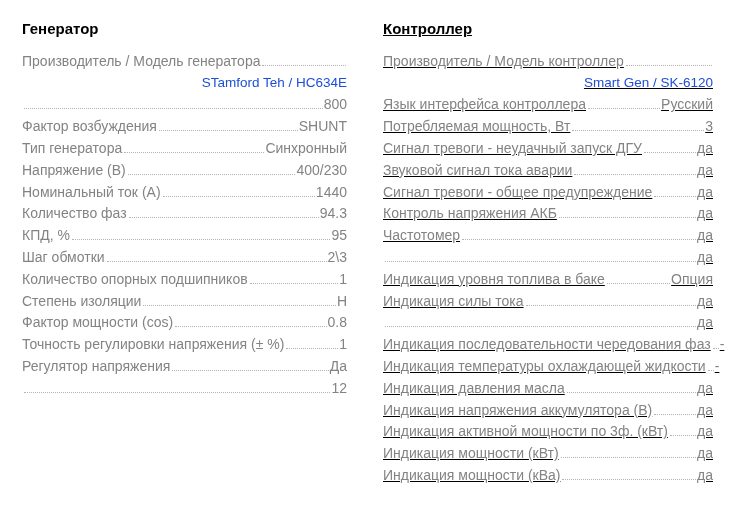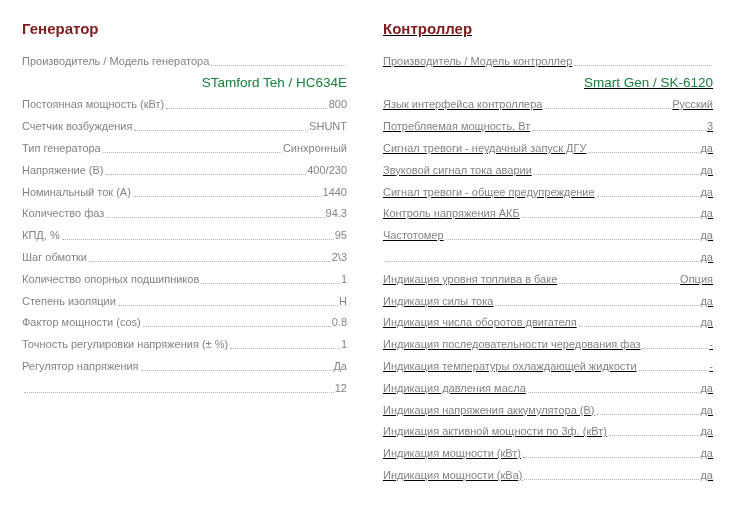--- a/index.html
+++ b/index.html
@@ -15,73 +15,72 @@
     display: flex;
     padding: 16px 34px 0 22px;
     gap: 36px;
   }
   .col { flex: 0 0 auto; }
   .col-left  { width: 325px; }
   .col-right { width: 330px; text-decoration: underline; }
   .col-title {
     font-size: 15px;
     font-weight: 700;
-    color: #7f1d1d;
+    color: #000000;
     line-height: 18px;
     margin: 4px 0 10px 0;
   }
   .row {
     display: flex;
     align-items: flex-end;
     height: 21.8px;
-    font-size: 11px;
+    font-size: 14px;
     color: #838383;
     white-space: nowrap;
   }
   .row .label,
   .row .value { line-height: 18px; }
   .leader {
     flex: 1 1 auto;
     min-width: 6px;
     border-bottom: 1px dotted #b3b3b3;
     margin: 0 1px 4px 2px;
   }
   .value-line {
     display: flex;
     align-items: flex-end;
     justify-content: flex-end;
     height: 21.8px;
     font-size: 13.5px;
-    color: #15803d;
+    color: #1d4ed8;
     line-height: 18px;
     white-space: nowrap;
   }
 </style>
 </head>
 <body>
 
 <div class="page">
 
   <section class="col col-left">
     <h2 class="col-title">Генератор</h2>
     <div class="row">
       <span class="label">Производитель / Модель генератора</span>
       <span class="leader"></span>
     </div>
     <div class="value-line">STamford Teh / HC634E</div>
     <div>
 
         <div class="row">
-          <span class="label">Постоянная мощность (кВт)</span>
           <span class="leader"></span>
           <span class="value">800</span>
         </div>
 
         <div class="row">
-          <span class="label">Счетчик возбуждения</span>
+          <span class="label">Фактор возбуждения</span>
           <span class="leader"></span>
           <span class="value">SHUNT</span>
         </div>
 
         <div class="row">
           <span class="label">Тип генератора</span>
           <span class="leader"></span>
           <span class="value">Синхронный</span>
         </div>
 
@@ -214,21 +213,20 @@
           <span class="value">Опция</span>
         </div>
 
         <div class="row">
           <span class="label">Индикация силы тока</span>
           <span class="leader"></span>
           <span class="value">да</span>
         </div>
 
         <div class="row">
-          <span class="label">Индикация числа оборотов двигателя</span>
           <span class="leader"></span>
           <span class="value">да</span>
         </div>
 
         <div class="row">
           <span class="label">Индикация последовательности чередования фаз</span>
           <span class="leader"></span>
           <span class="value">-</span>
         </div>
 

